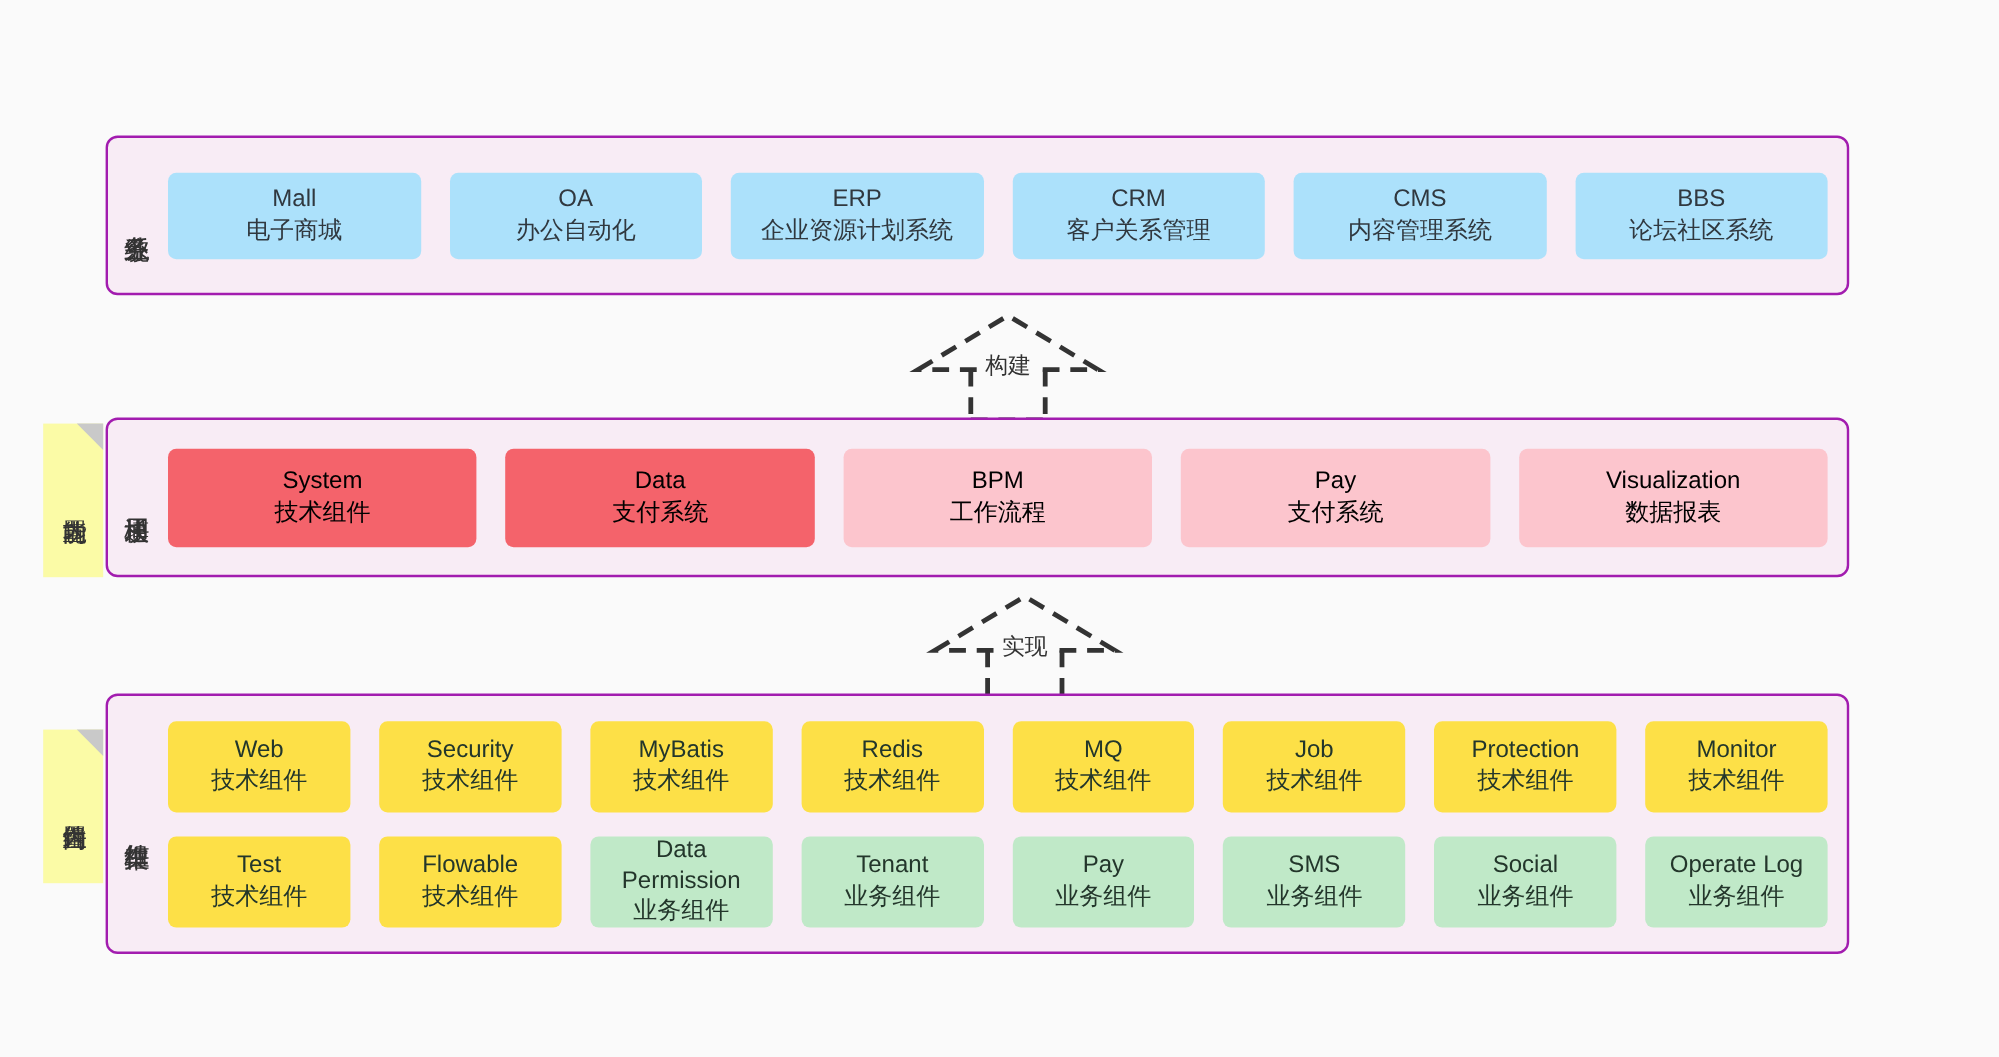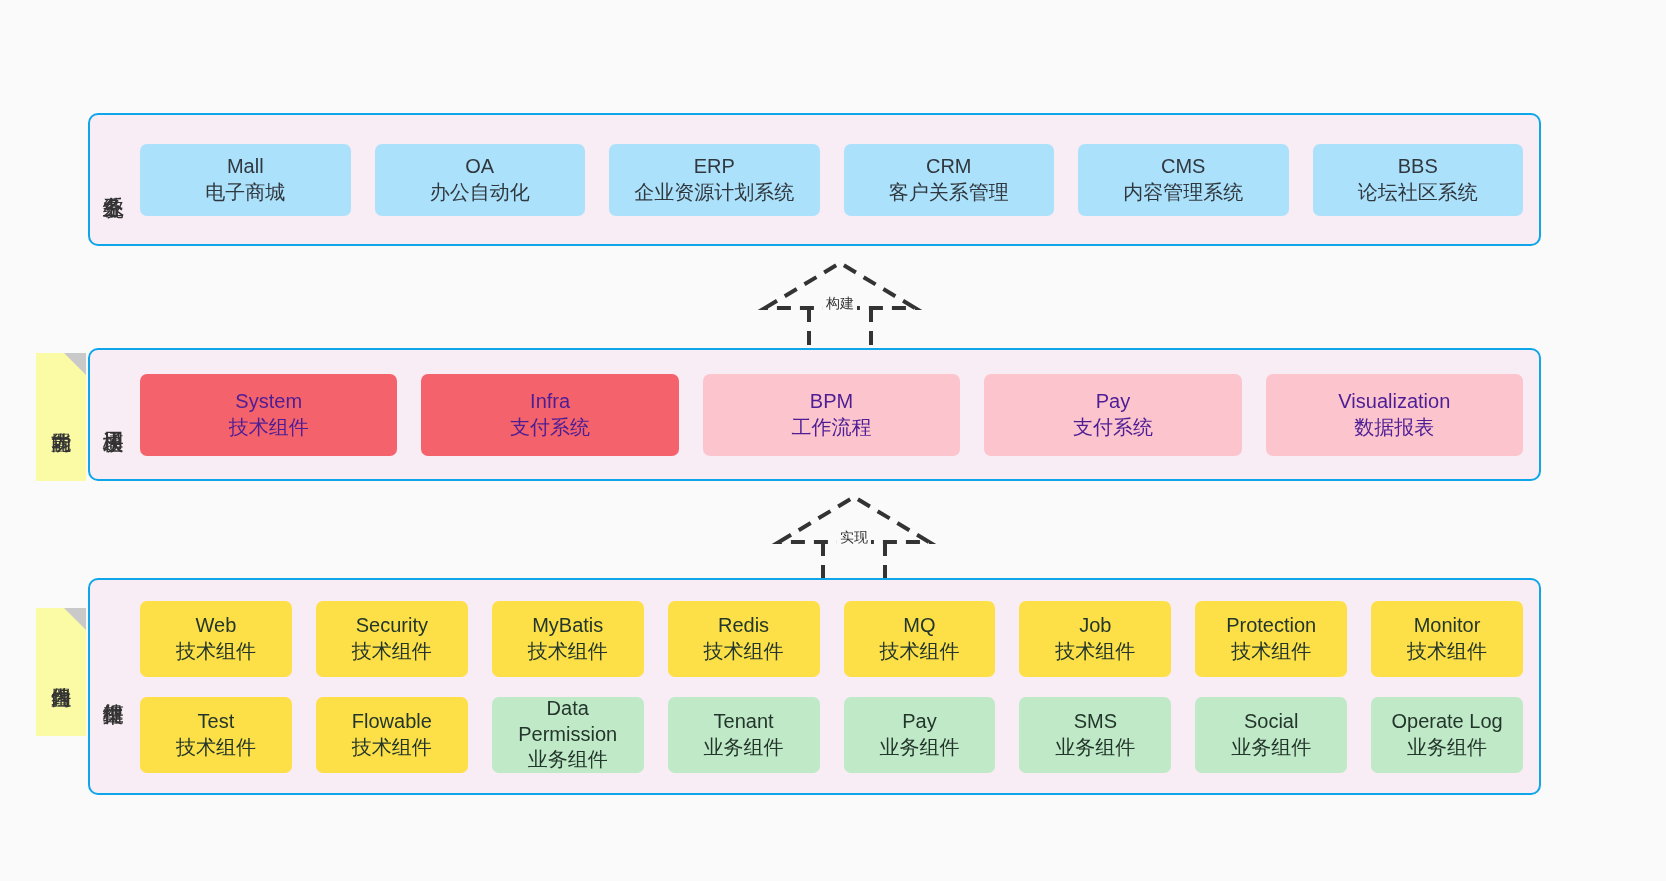--- a/index.html
+++ b/index.html
@@ -19,21 +19,21 @@
     height: 881px;
     background: #fafafa;
     overflow: hidden;
   }
 
   
   .layer {
     position: absolute;
     box-sizing: border-box;
     background: #f8ecf5;
-    border: 2px solid #0ea5e9;
+    border: 2px solid #a21caf;
     border-radius: 10px;
     display: flex;
     align-items: stretch;
   }
   .layer-title {
     flex: 0 0 auto;
     width: 46px;
     display: flex;
     align-items: center;
     justify-content: center;
@@ -75,21 +75,21 @@
     font-size: 20px;
     line-height: 1.28;
     color: #2e3b33;
     padding: 6px 6px;
     user-select: none;
   }
   .card .t1 { display: block; }
   .card .t2 { display: block; text-align: right; }
 
   .row-biz .card { height: 72px; color: #30383f; }
-  .row-mod .card { height: 82px; color: #4c1d95; }
+  .row-mod .card { height: 82px; color: #000000; }
   .row-fw  .card { height: 76px; color: #23362b; }
 
   .c-blue        { background: #ace1fb; }
   .c-red         { background: #f4636b; }
   .c-pink        { background: #fcc5cd; }
   .c-green       { background: #fde047; }
   .c-green-light { background: #c0e9c8; }
 
   
   .note {
@@ -120,21 +120,21 @@
   
   .connector {
     position: absolute;
   }
   .connector svg { display: block; overflow: visible; }
   .connector .clabel {
     position: absolute;
     left: 50%;
     transform: translateX(-50%);
     background: #fafafa;
-    font-size: 14px;
+    font-size: 19px;
     line-height: 1;
     color: #333333;
     padding: 2px 3px;
     white-space: nowrap;
     user-select: none;
   }
 </style>
 </head>
 <body>
 
@@ -198,21 +198,21 @@
     <div class="layer-title">通用模块</div>
     <div class="layer-body">
       <div class="row row-mod">
 
         <div class="card c-red">
           <span class="t1">System</span>
           <span class="t2">技术组件</span>
         </div>
 
         <div class="card c-red">
-          <span class="t1">Infra</span>
+          <span class="t1">Data</span>
           <span class="t2">支付系统</span>
         </div>
 
         <div class="card c-pink">
           <span class="t1">BPM</span>
           <span class="t2">工作流程</span>
         </div>
 
         <div class="card c-pink">
           <span class="t1">Pay</span>

